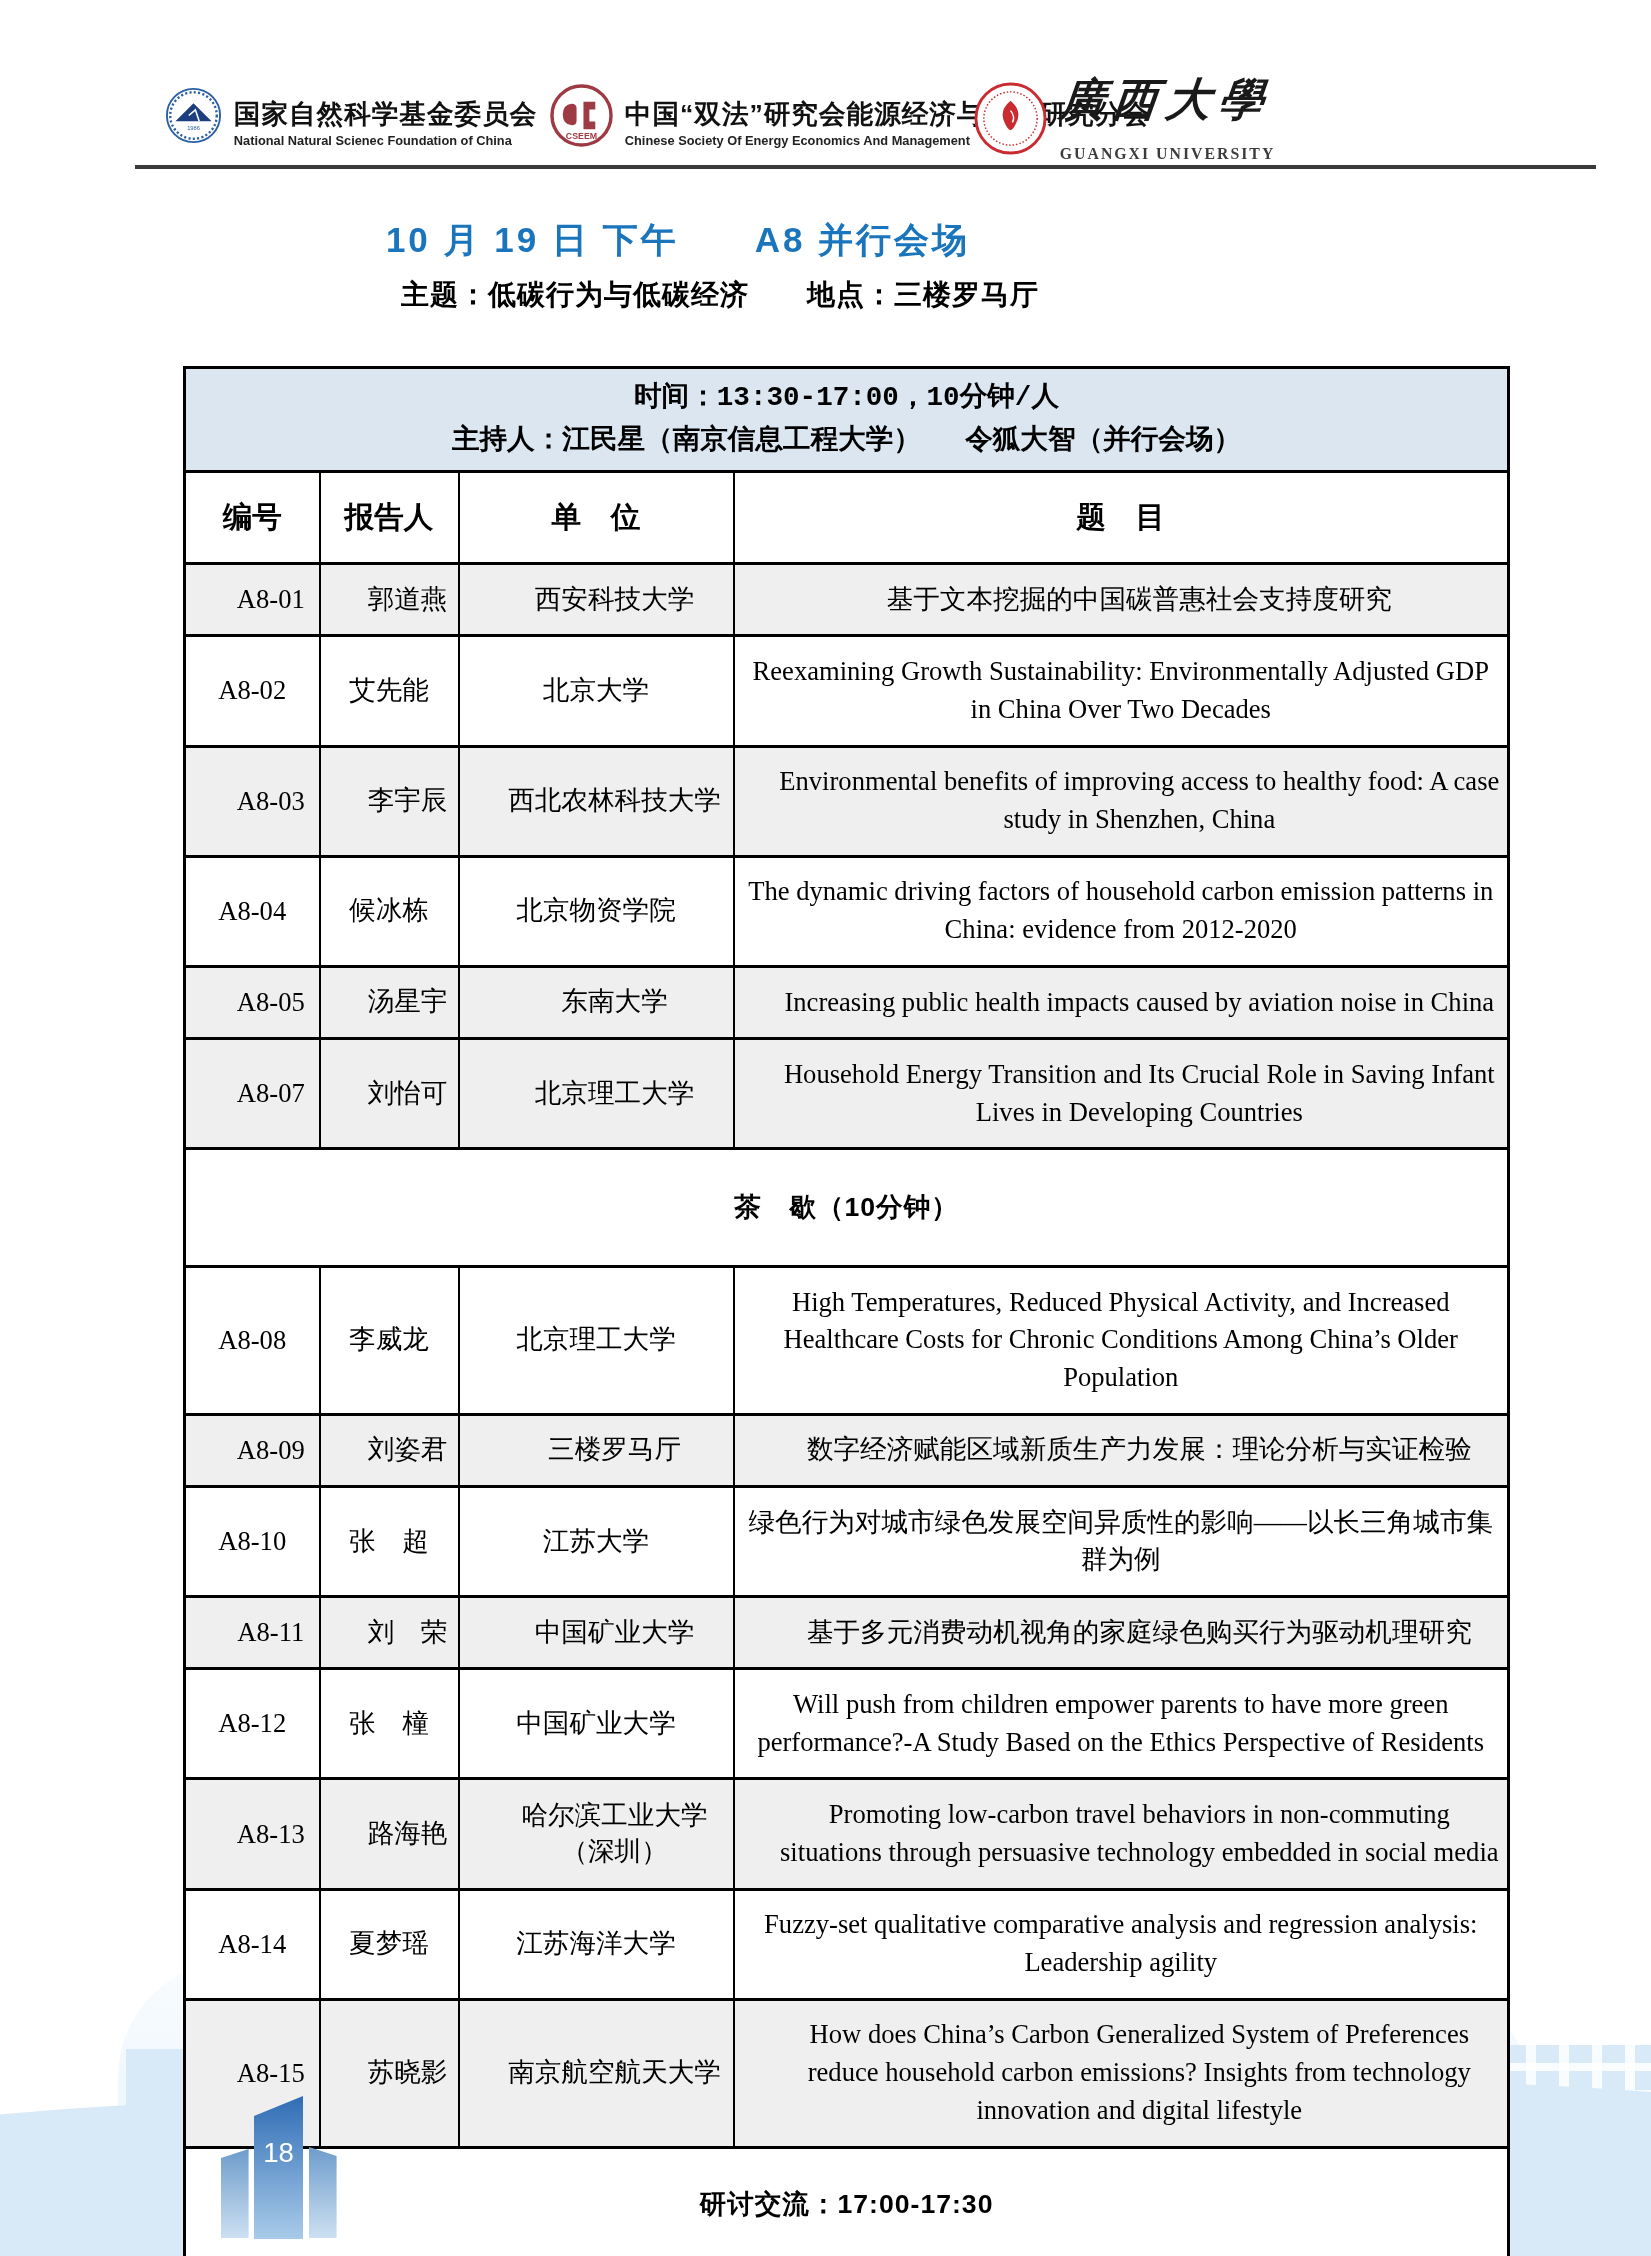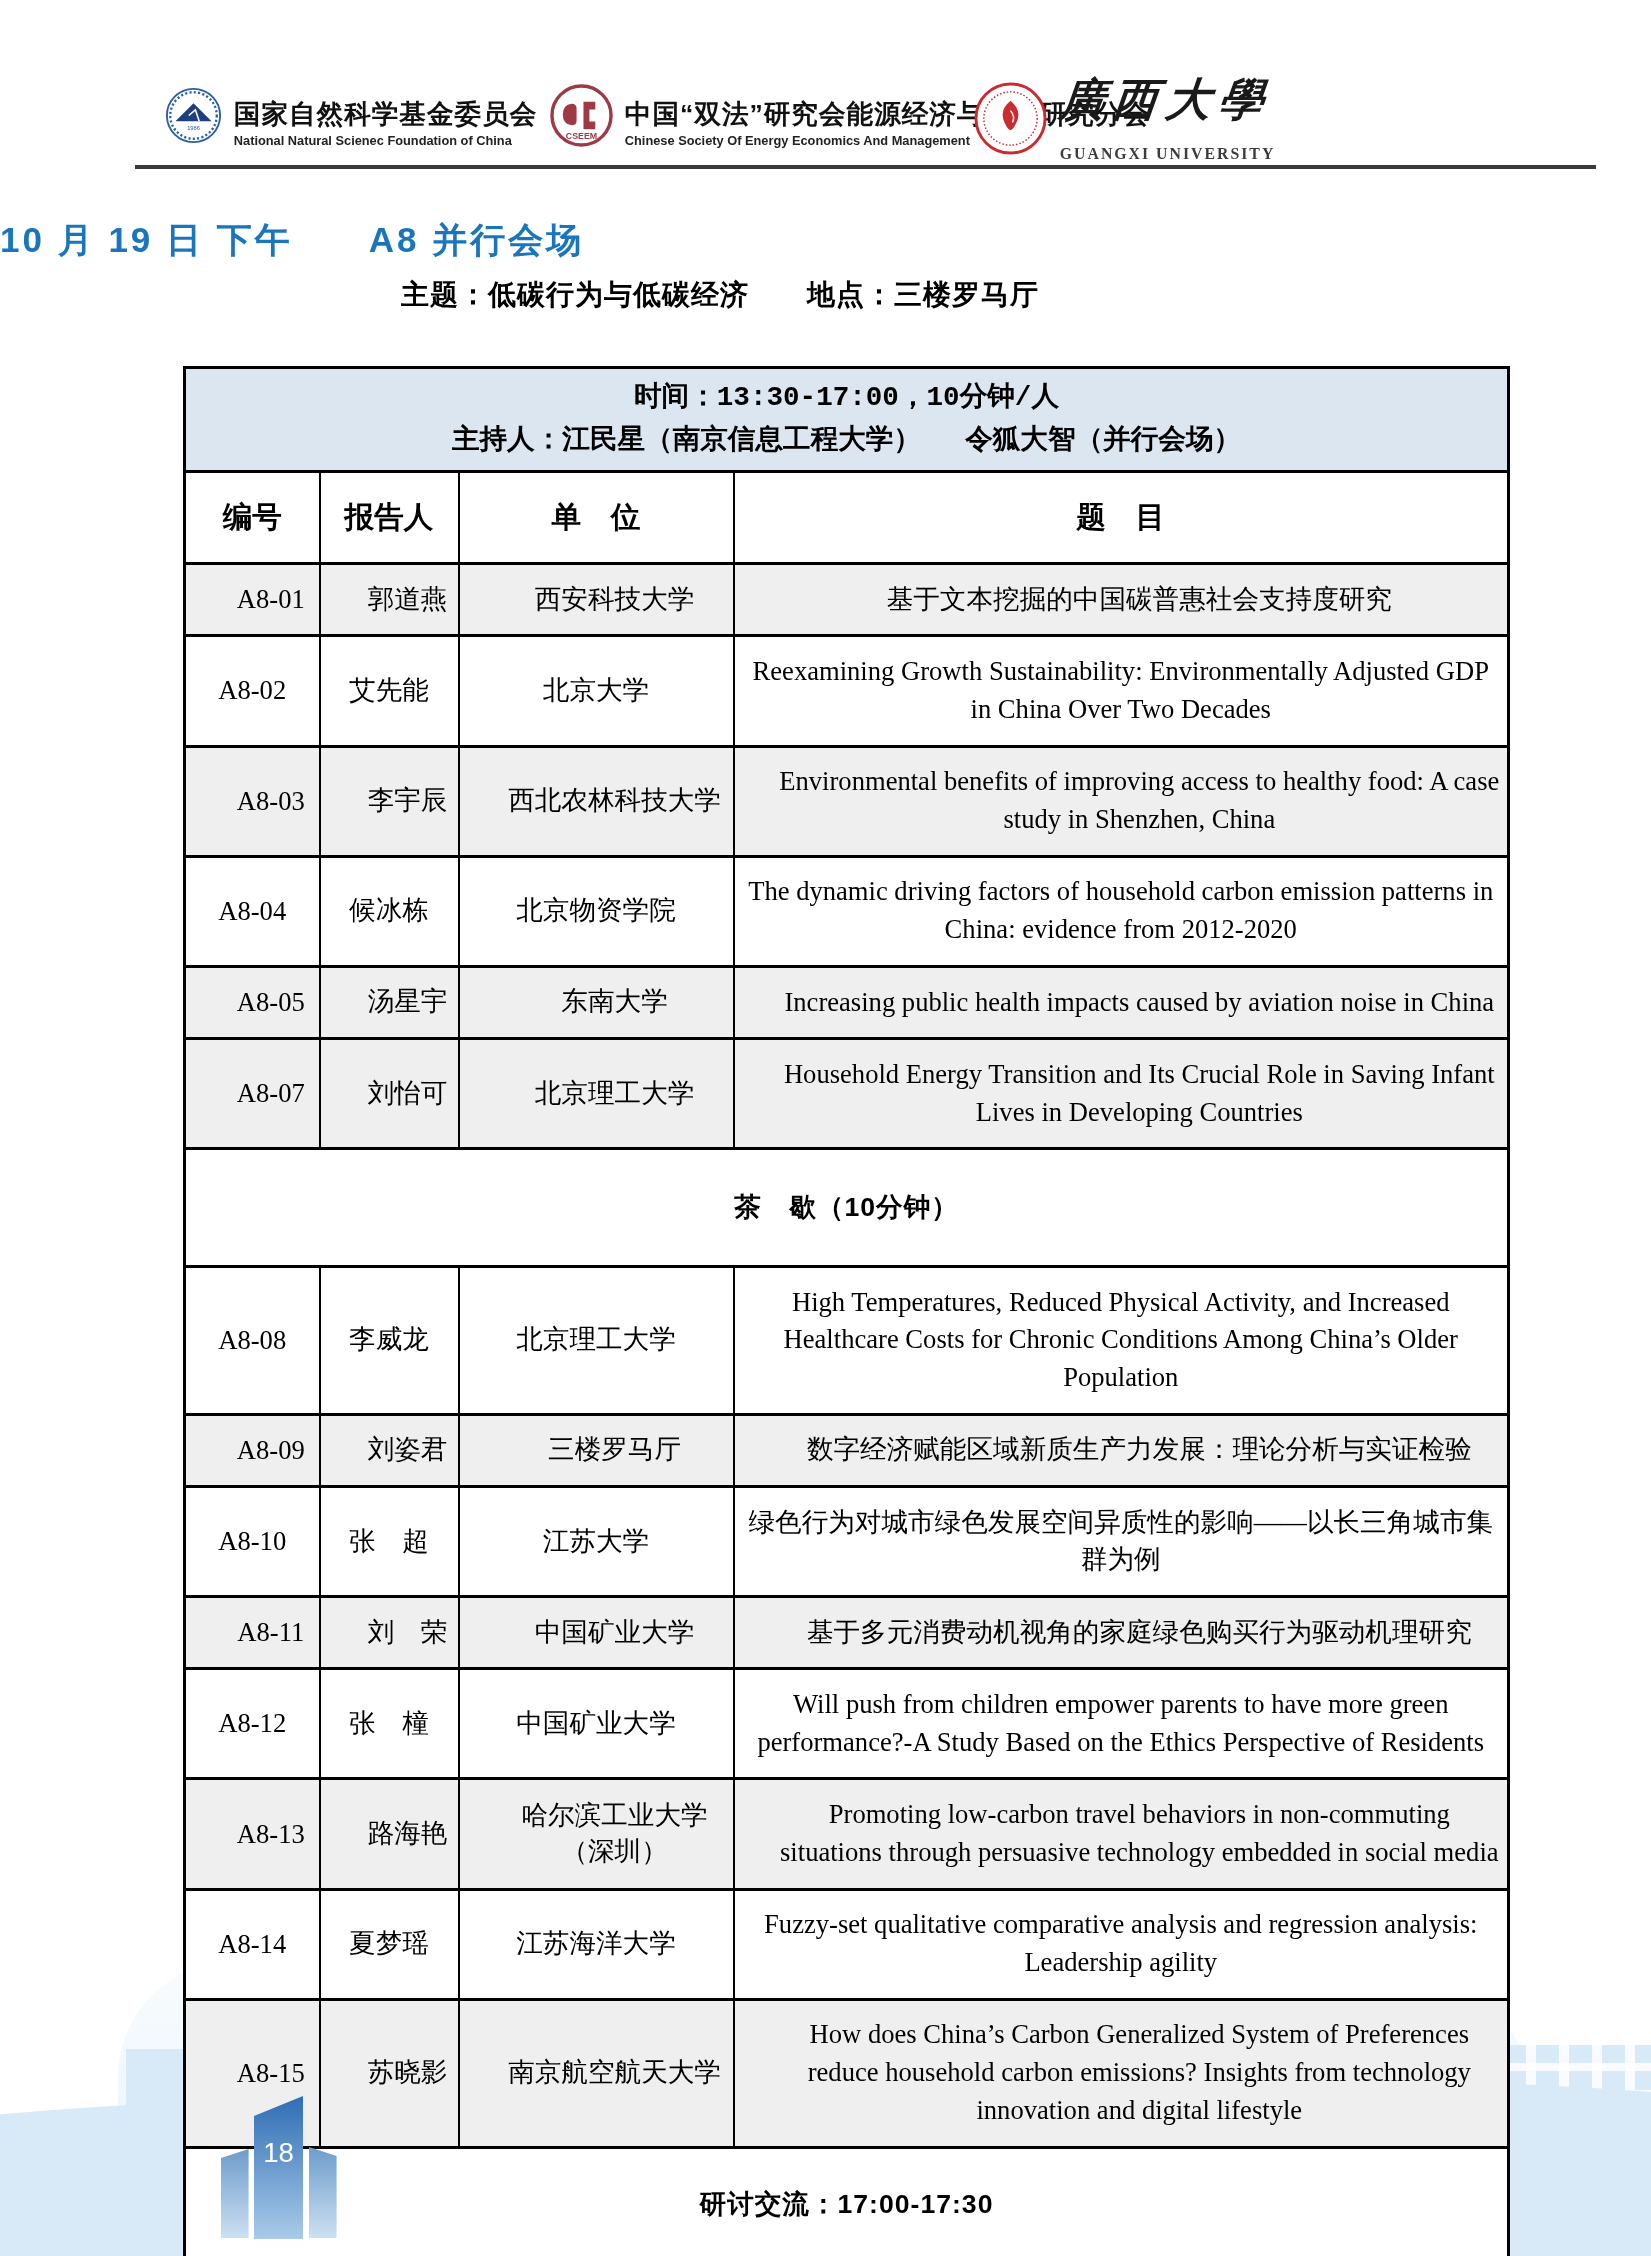--- a/index.html
+++ b/index.html
@@ -12,21 +12,21 @@
   .logo-nsfc{left:165px;top:87px;}
   .logo-cseem{left:550px;top:84px;}
   .logo-gxu{left:973px;top:77px;}
   .logo-texts{display:flex;flex-direction:column;justify-content:center;}
   .logo-title-cn{font-family:"Liberation Sans","DejaVu Sans",sans-serif;font-weight:bold;font-size:26.6px;letter-spacing:1px;color:#111;line-height:1.15;margin-top:12px;}
   .logo-sub-en{font-family:"Liberation Sans","DejaVu Sans",sans-serif;font-weight:bold;font-size:12.8px;color:#222;margin-top:3.9px;}
   .gxu-script{font-family:"DejaVu Serif","Liberation Serif",serif;font-style:italic;font-weight:bold;font-size:45px;letter-spacing:7.9px;color:#1a1a1a;transform:skewX(-6deg);line-height:1;}
   .gxu-sub{font-family:"Liberation Serif",serif;font-weight:bold;font-size:15.8px;letter-spacing:2px;color:#3c3c3c;margin-top:23px;}
   .header-rule{position:absolute;left:135px;top:165px;width:1461px;height:3.9px;background:#3a3a3a;z-index:1;}
   
-  .session-title{position:absolute;left:0;top:217px;width:1356px;text-align:left;
+  .session-title{position:absolute;left:0;top:217px;width:1356px;text-align:center;
     font-family:"Liberation Sans","DejaVu Sans",sans-serif;font-weight:bold;font-size:35px;letter-spacing:3px;z-index:2;}
   .session-subtitle{position:absolute;left:0;top:276px;width:1440px;text-align:center;
     font-family:"Liberation Sans","DejaVu Sans",sans-serif;font-weight:bold;font-size:28px;letter-spacing:1px;color:#000;z-index:2;}
   
   table.session{
     position:absolute;left:183px;top:366px;width:1327px;z-index:2;
     border-collapse:collapse;table-layout:fixed;background:transparent;
     border:3px solid #000;
   }
   table.session td,table.session th{

